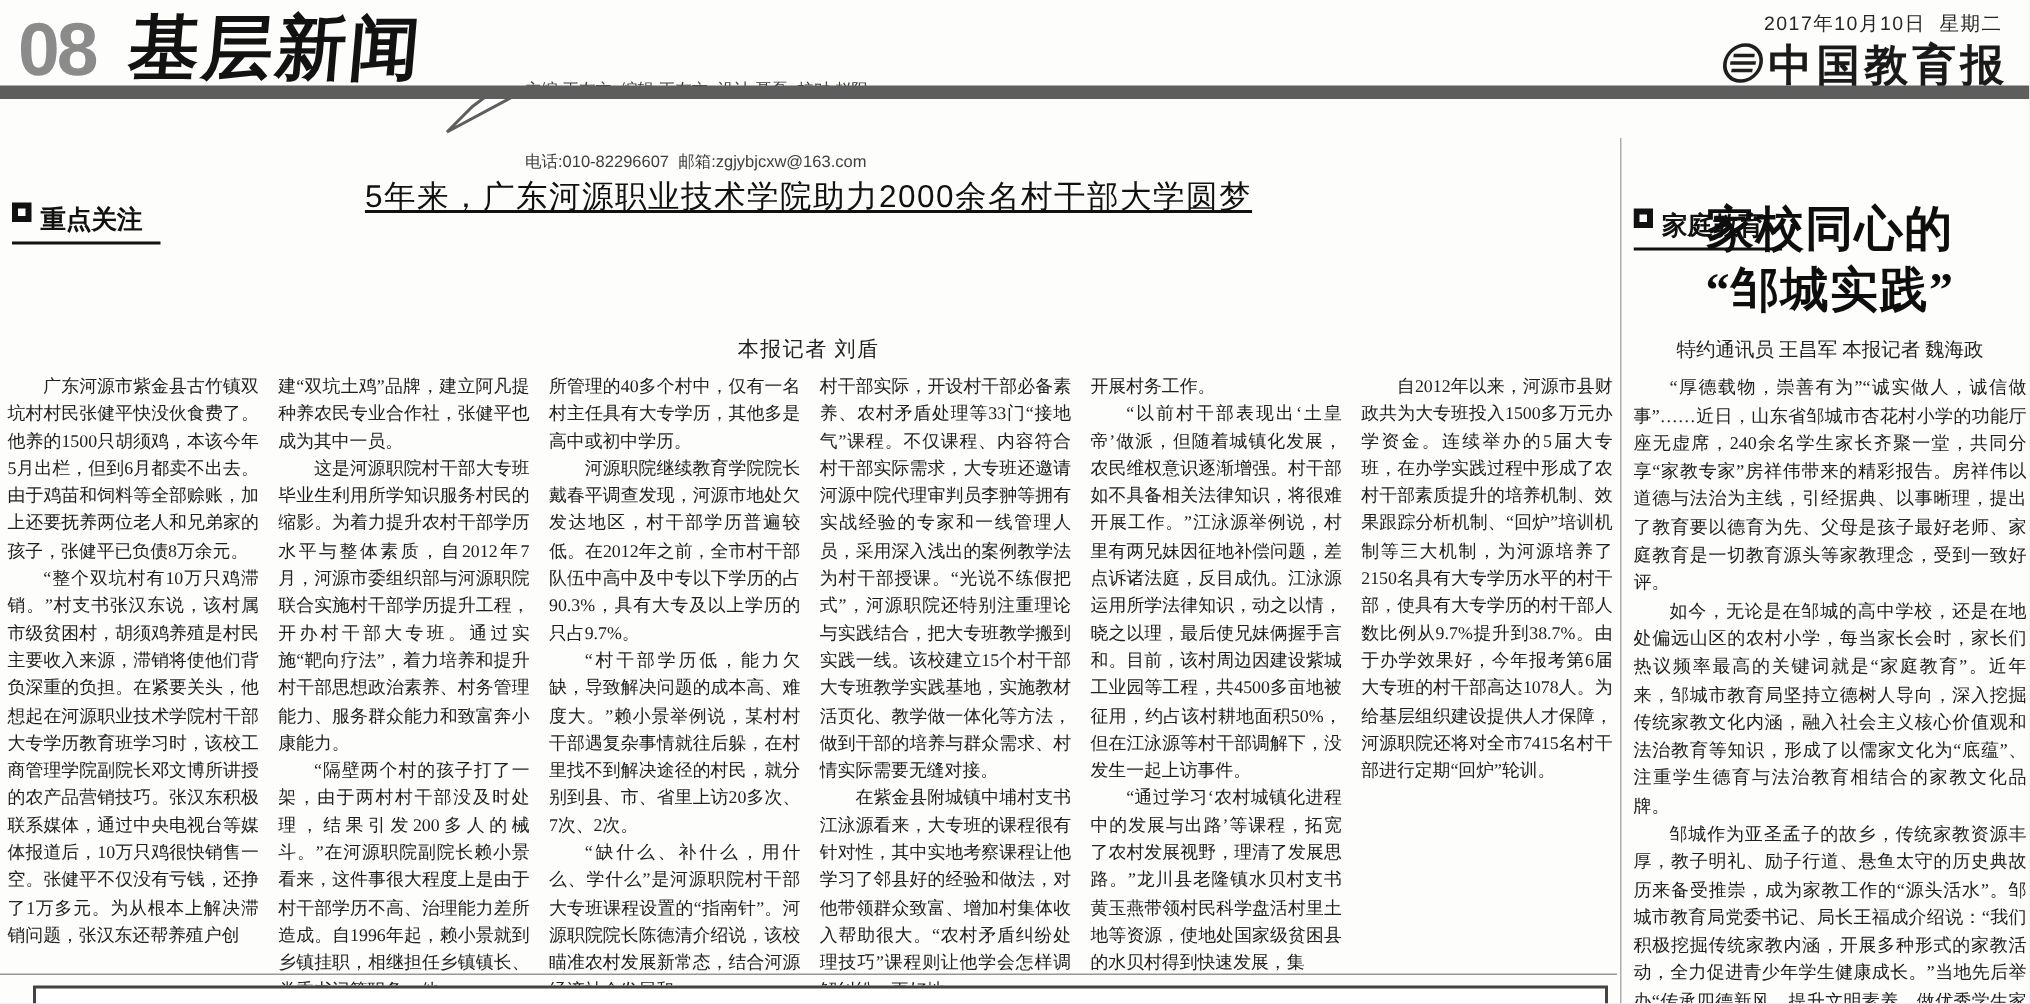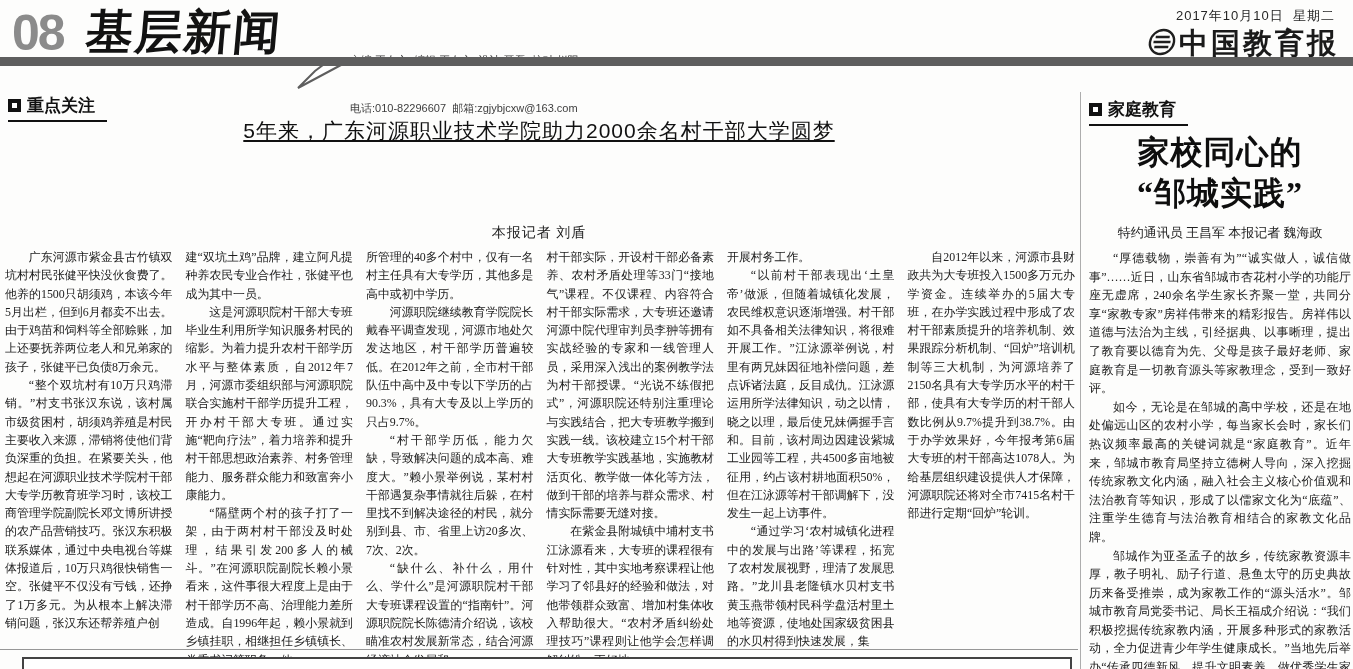--- a/index.html
+++ b/index.html
@@ -38,24 +38,24 @@
     font-size:29px; font-weight:700; 
     letter-spacing:3px; color:#1a1a1a;
   }
   .header-bar {
     position:absolute; left:0; top:57px; width:1353px; height:9px;
     background:#5e5e5e;
   }
   .header-bar-tail { position:absolute; left:295px; top:64px; }
   
   .label {
-    display:inline-flex; align-items:center; gap:6px;
+    display:inline-flex; gap:6px;
     font-family:"Liberation Sans", sans-serif;
     font-size:17px; font-weight:700; color:#111;
-    border-bottom:2px solid #111; padding:0 12px 3px 0;
+    border-bottom:2px solid #111; padding:0 12px 3px 0;margin-top:41px;
   }
   .sq-icon {
     width:13px; height:13px; box-sizing:border-box;
     border:4px solid #111; background:#fff; display:inline-block;
   }
   
   .main-article { position:absolute; left:0; top:88px; width:1078px; height:581px; }
   .main-article .label { position:absolute; left:8px; top:6px; }
   .article-kicker {
     position:absolute; top:29px; left:0; width:100%; text-align:center;

